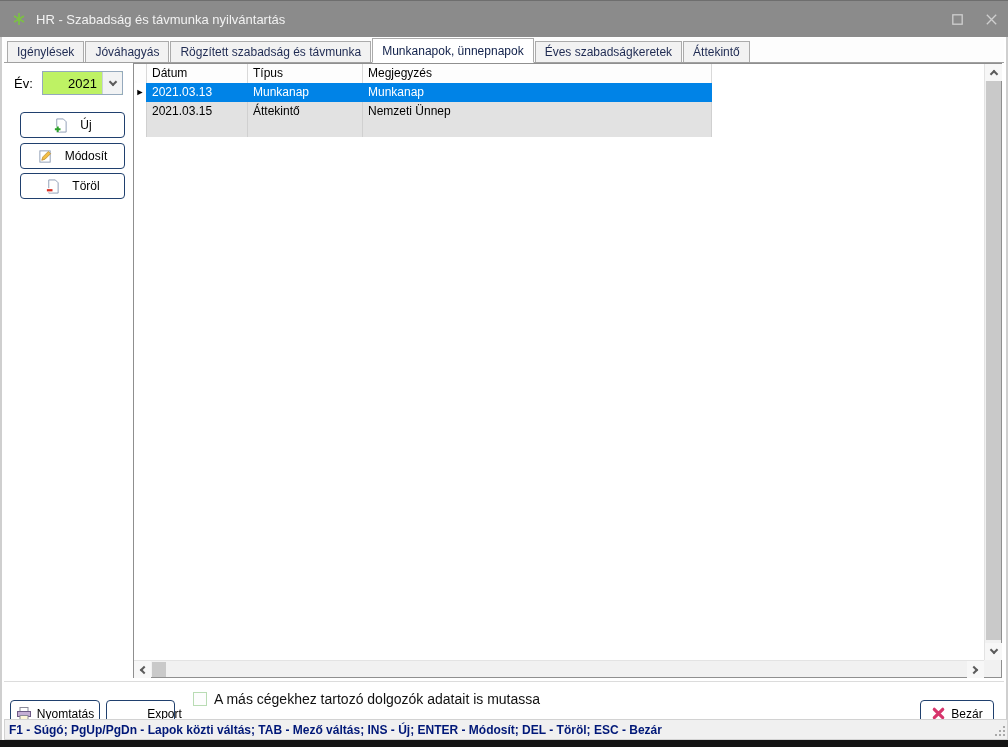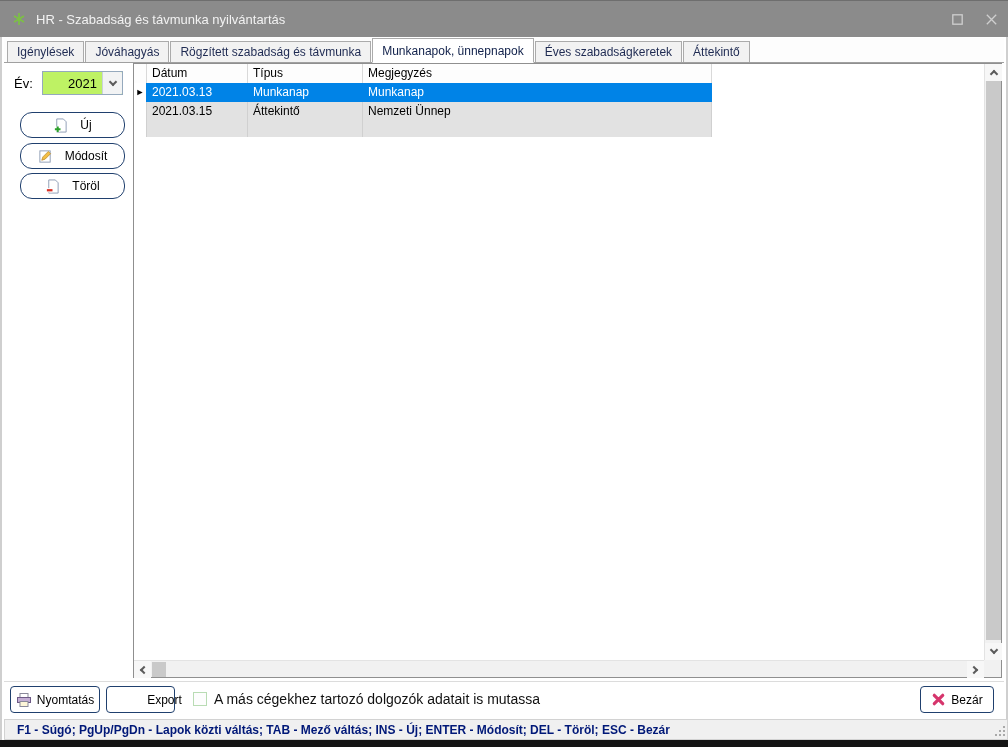--- a/index.html
+++ b/index.html
@@ -21,21 +21,21 @@
   .tabbar { position:absolute; top:1px; left:2px; right:2px; height:25px; display:flex; align-items:flex-end; border-bottom:1px solid #a0a0a0; padding-left:3px; background:#fdfdfd; }
   .tab { height:21px; padding:10px 9px; display:flex; align-items:center; background:#f2f2f2; border:1px solid #ababab; border-bottom:none; margin-right:1px; color:#1e2a52; white-space:nowrap; cursor:default; }
   .tab.active { height:25px; background:#ffffff; margin-bottom:-1px; border-bottom:1px solid #ffffff; color:#10204a; }
 
   
   .year-label { position:absolute; left:12px; top:39px; font-size:13px; }
   .combo { position:absolute; left:40px; top:34px; width:81px; height:24px; border:1px solid #95a9bd; background:#bef264; display:flex; }
   .combo .val { flex:1; text-align:right; padding:4px 5px 0 0; font-size:13px; }
   .combo .drop { width:20px; border-left:1px solid #c9d2da; background:#f2f3f4; display:flex; align-items:center; justify-content:center; border-radius:0 1px 1px 0; }
 
-  .side-btn { position:absolute; left:18px; width:105px; height:26px; background:#fff; border:1px solid #20406e; border-radius:12px; display:flex; align-items:center; justify-content:center; gap:12px; font-size:12px; cursor:default; }
+  .side-btn { position:absolute; left:18px; width:105px; height:26px; background:#fff; border:1px solid #20406e; border-radius:4px; display:flex; align-items:center; justify-content:center; gap:12px; font-size:12px; cursor:default; }
   .side-btn svg { flex:0 0 auto; }
   #btn-new    { top:75px; }
   #btn-modify { top:106px; }
   #btn-delete { top:136px; }
 
   
   .grid { position:absolute; left:131px; top:26px; width:869px; height:615px; border:1px solid #8f8f8f; background:#fff; }
   .tablearea { position:absolute; left:0; top:0; right:17px; bottom:17px; overflow:hidden; background:#fff; }
   .trow { display:flex; height:19px; }
   .tcell { height:35px; padding:2px 0 0 5px; overflow:hidden; white-space:nowrap; border-right:1px solid #d6d6d6; }
@@ -61,30 +61,30 @@
   .vsb .thumb { position:absolute; left:1px; top:17px; width:15px; height:calc(100% - 37px); background:#c9c9c9; }
   .hsb .thumb { position:absolute; top:1px; left:18px; width:14px; height:15px; background:#c9c9c9; }
   .chev { width:6px; height:6px; border-left:2px solid #5c5c5c; border-bottom:2px solid #5c5c5c; }
   .chev.up    { transform:rotate(135deg); margin-top:3px; }
   .chev.down  { transform:rotate(-45deg); margin-bottom:3px; }
   .chev.left  { transform:rotate(45deg);  margin-left:3px; }
   .chev.right { transform:rotate(-135deg);margin-right:3px; }
 
   
   .footer { position:absolute; left:2px; right:2px; top:644px; height:38px; border-top:1px solid #dcdcdc; background:#fff; }
-  .foot-btn { position:absolute; top:4px; height:27px; background:#fff; border:1px solid #20406e; border-radius:4px; display:flex; align-items:center; justify-content:center; gap:5px; font-size:12px; cursor:default; }
+  .foot-btn { position:absolute; top:18px; height:27px; background:#fff; border:1px solid #20406e; border-radius:4px; display:flex; align-items:center; justify-content:center; gap:5px; font-size:12px; cursor:default; }
   #btn-print  { left:6px;  width:90px; }
   #btn-export { left:102px; width:69px;gap:48px; }
   #btn-close  { right:10px; width:74px; }
   .chk-wrap { position:absolute; left:189px; top:9px; display:flex; align-items:center; gap:7px; }
   .chk { width:14px; height:14px; background:#fdfdfd; border:1px solid #b9dcb4; }
   .chk-label { font-size:14px; color:#111; }
 
   
-  .statusbar { position:absolute; left:2px; top:682px; width:1004px; height:21px; background:#f0f0f0; border:1px solid #d2d2d2; display:flex; align-items:center; padding-left:12px; }
+  .statusbar { position:absolute; left:2px; top:682px; width:1004px; height:21px; background:#f0f0f0; border:1px solid #d2d2d2; display:flex; align-items:center; padding-left:4px; }
   .statusbar .txt { font-weight:bold; color:#001878; font-size:12px; white-space:nowrap; }
   .grip { position:absolute; right:2px; bottom:3px; width:10px; height:10px; }
   .grip i { position:absolute; width:2px; height:2px; background:#a9a9a9; }
   .grip i:nth-child(1){ right:0; bottom:0; } .grip i:nth-child(2){ right:4px; bottom:0; }
   .grip i:nth-child(3){ right:0; bottom:4px; } .grip i:nth-child(4){ right:8px; bottom:0; }
   .grip i:nth-child(5){ right:0; bottom:8px; } .grip i:nth-child(6){ right:4px; bottom:4px; }
 </style>
 </head>
 <body>
 

